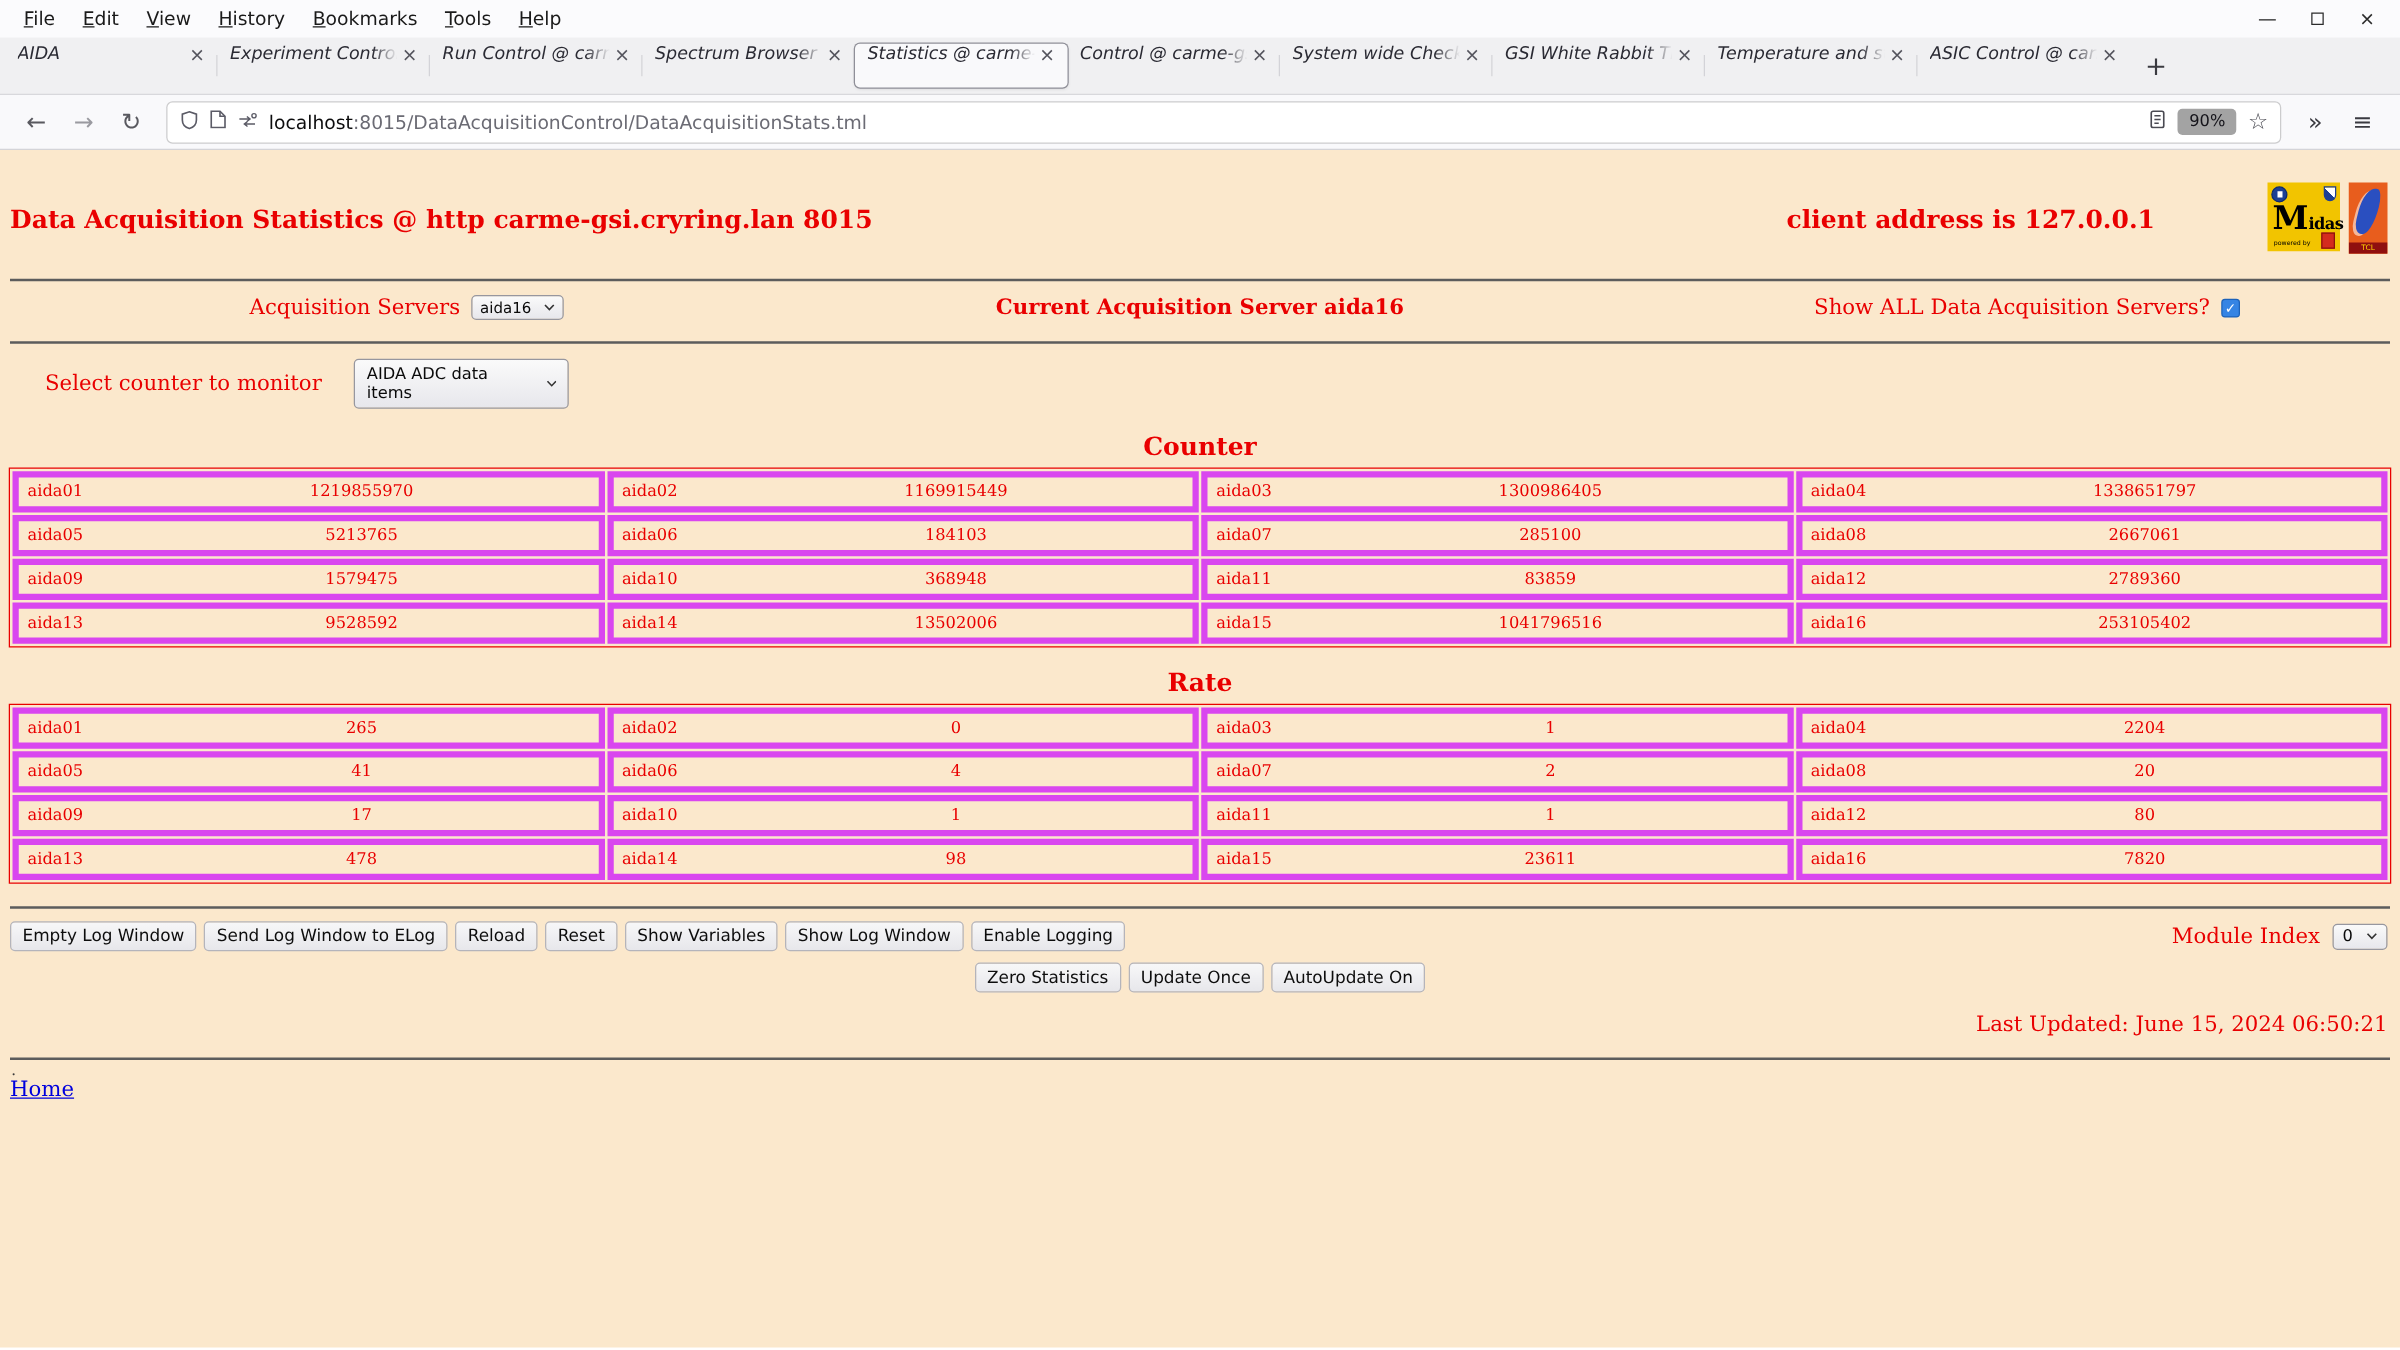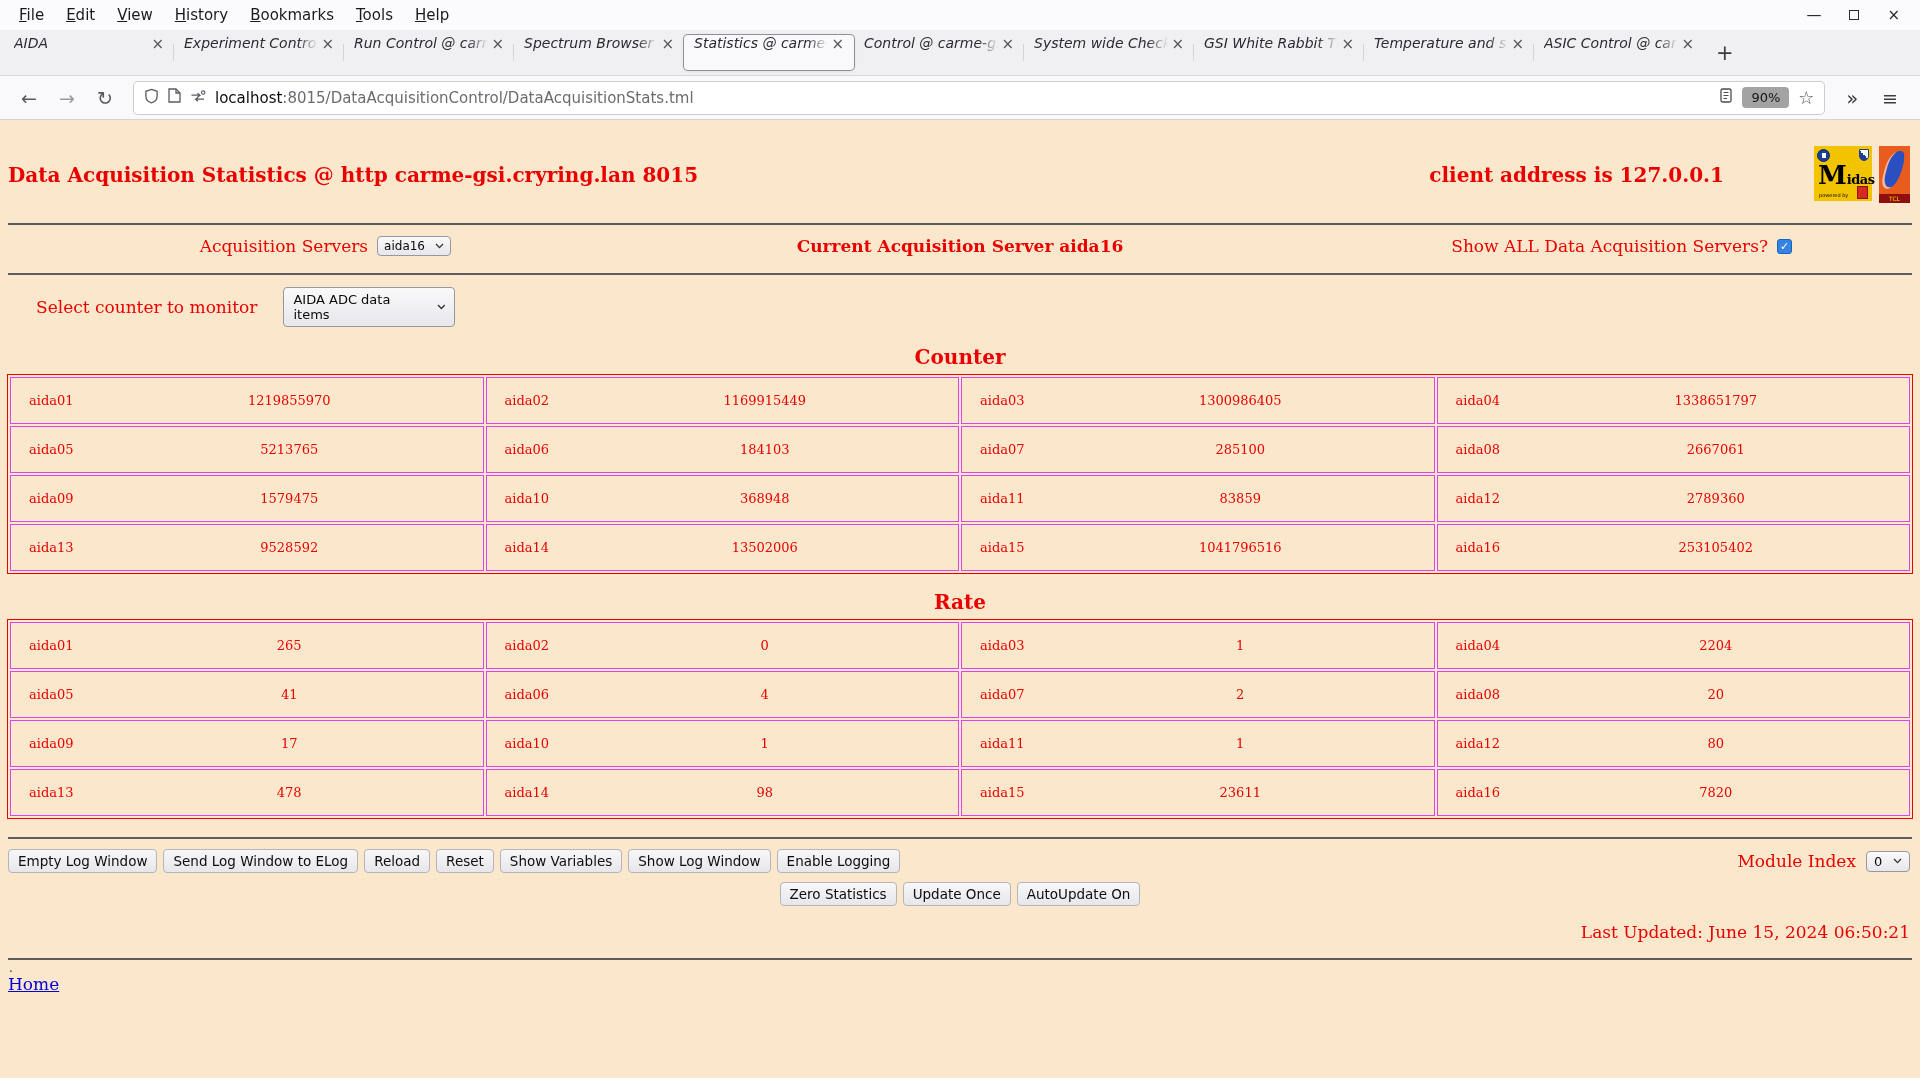--- a/index.html
+++ b/index.html
@@ -120,21 +120,21 @@
     display:inline-flex; align-items:center; justify-content:center;
     color:#fff; font-size:11px; font-family:"DejaVu Sans",sans-serif;
   }
 
   .section-heading { text-align:center; font-size:20px; font-weight:bold; margin:8px 0 5px 0; }
 
   .data-table {
     width:1906px; margin:0 7px; border-collapse:separate; border-spacing:2px;
     border:1px solid #e90000; table-layout:fixed;
   }
-  .data-table td.pair-cell { border:1px solid #d946ef; padding:15px; height:15px; }
+  .data-table td.pair-cell { border:5px solid #d946ef; padding:4px; height:15px; }
   .pair-cell { font-size:13px; }
   .pair-cell .cell-name { display:inline-block; width:90px; padding-left:3px; vertical-align:top; }
   .pair-cell .cell-value { display:inline-block; width:calc(100% - 95px); text-align:center; vertical-align:top; }
 
   .toolbar-row { display:flex; align-items:center; padding:10px 10px 0 8px;gap:29px; }
   .btn-group { display:flex; gap:6px; }
   .btn {
     font-family:"DejaVu Sans","Liberation Sans",sans-serif; font-size:13.5px; color:#0d0d0d;
     background:linear-gradient(#f7f7f8,#e7e7eb); border:1px solid #b4b4bb; border-radius:4px;
     padding:3px 9px; cursor:default; white-space:nowrap;

